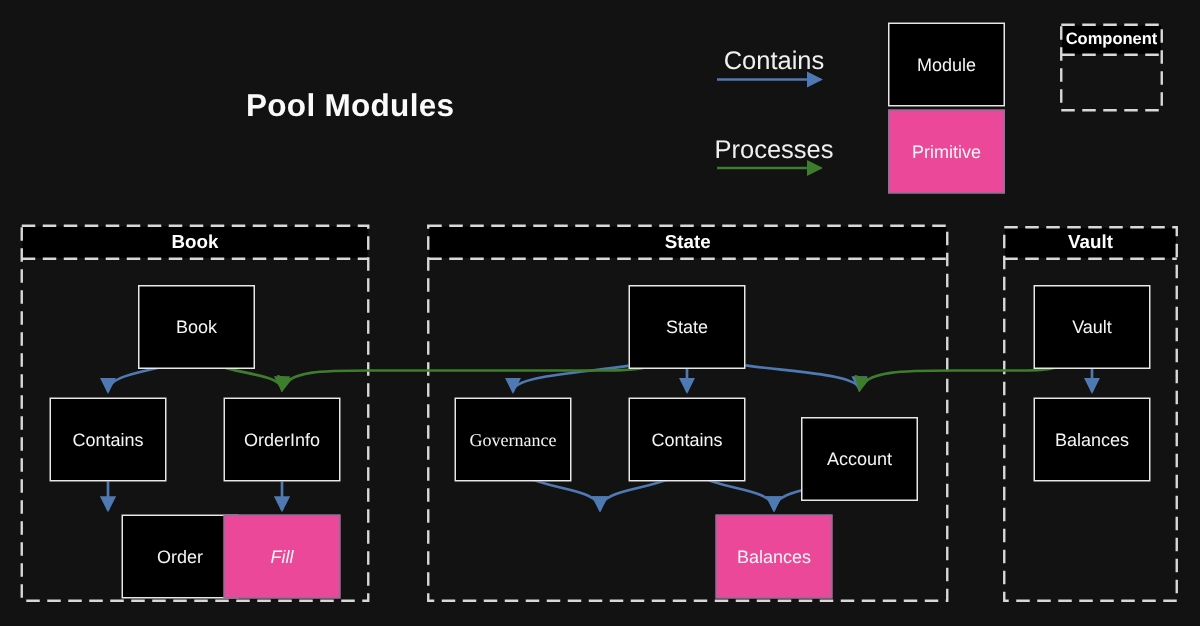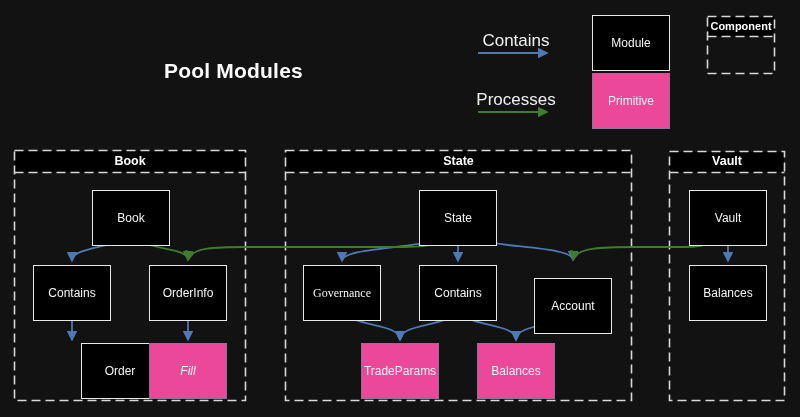--- a/index.html
+++ b/index.html
@@ -114,23 +114,20 @@
   </div>
   <div class="node" style="left:303px;top:265px;font-family:Liberation Serif, serif;">
     <span>Governance</span>
   </div>
   <div class="node" style="left:419px;top:265px;">
     <span>Contains</span>
   </div>
   <div class="node" style="left:534px;top:278px;">
     <span>Account</span>
   </div>
-  <div class="node primitive" style="left:361px;top:343px;">
-    <span>TradeParams</span>
-  </div>
   <div class="node primitive" style="left:477px;top:343px;">
     <span>Balances</span>
   </div>
 
   <div class="node" style="left:689px;top:190px;">
     <span>Vault</span>
   </div>
   <div class="node" style="left:689px;top:265px;">
     <span>Balances</span>
   </div>

